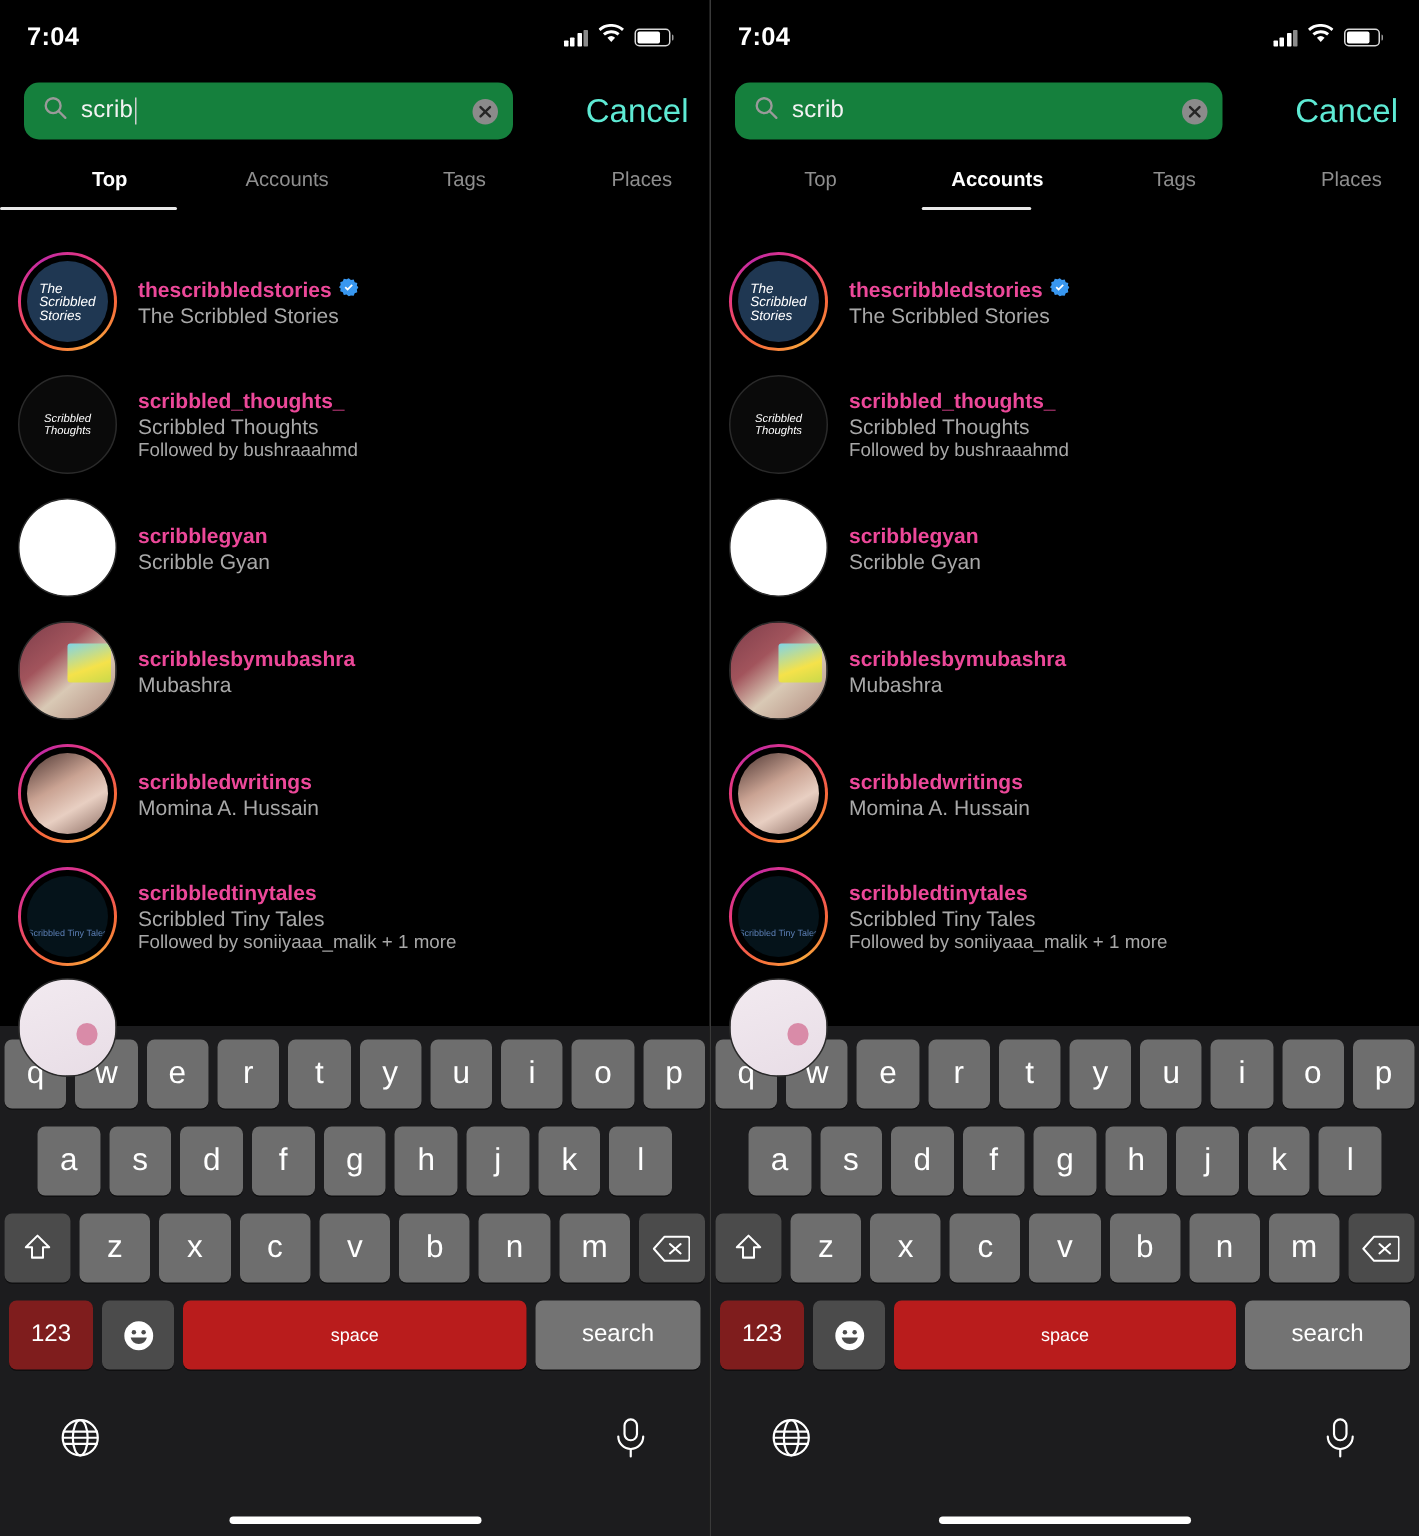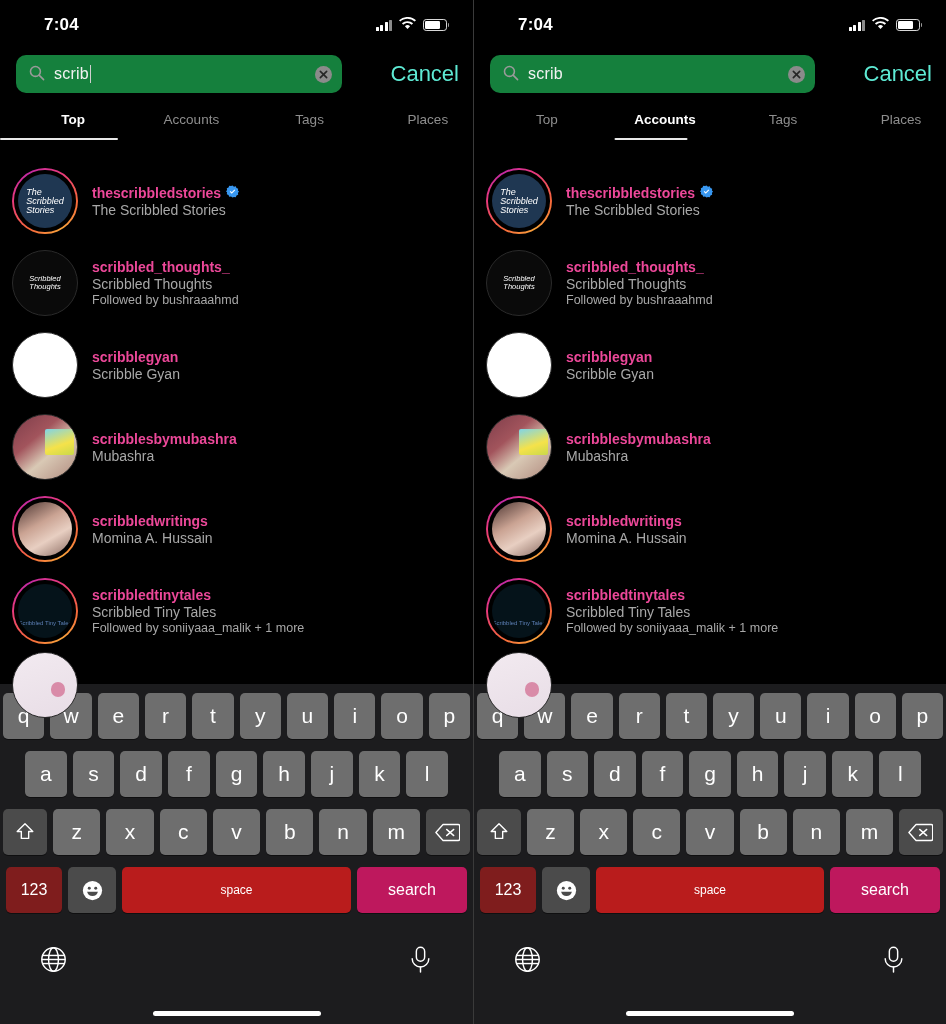--- a/index.html
+++ b/index.html
@@ -9,21 +9,21 @@
     font-family:"Liberation Sans", sans-serif;
     overflow:hidden;
   }
   .screens { display:flex; width:946px; height:1024px; }
   .panel { width:473px; height:1024px; position:relative; background:#000; overflow:hidden; }
   .panel.right { border-left:1px solid #3a3a3a; }
 
   
   .statusbar {
     height:50px; display:flex; align-items:center;
-    justify-content:space-between; padding:0 26px 0 44px;text-decoration:underline;
+    justify-content:space-between; padding:0 26px 0 18px;text-decoration:underline;
   }
   .status-time { color:#fff; font-size:17px; font-weight:bold; letter-spacing:.2px; }
   .status-icons { display:flex; align-items:center; gap:7px; }
   .cell { display:flex; align-items:flex-end; gap:1.5px; height:11px; }
   .cell i { width:3px; background:#fff; border-radius:.5px; display:block; }
   .cell i:nth-child(1){ height:4px; }
   .cell i:nth-child(2){ height:6px; }
   .cell i:nth-child(3){ height:8.5px; }
   .cell i:nth-child(4){ height:11px; background:#8a8a8a; }
   .batt { width:24px; height:12px; border:1.4px solid #d8d8d8; border-radius:3.2px; padding:1.4px; position:relative; }
@@ -98,21 +98,21 @@
     background:#6e6e6e; border-radius:5px; color:#fff; font-size:21px;
     display:flex; align-items:center; justify-content:center;
     height:46px; flex:1 1 0; min-width:0;
     box-shadow:0 1px 0 rgba(0,0,0,.45);
   }
   .krow.r2 { padding-left:25px; padding-right:25px; }
   .krow.r3 .key.letter { flex:1 1 0; }
   .key.dark { background:#4b4b4b; }
   .key.ctrl { flex:0 0 44px; font-size:15px; }
   .key.space { flex:1 1 auto; background:#b91c1c; font-size:12px; }
-  .key.search { flex:0 0 110px; background:#be185d; font-size:16px; }
+  .key.search { flex:0 0 110px; background:#737373; font-size:16px; }
   .key.num { flex:0 0 56px; background:#7f1d1d; font-size:16px; }
   .key.emoji { flex:0 0 48px; background:#4b4b4b; font-size:20px; }
   .botrow { display:flex; align-items:center; justify-content:space-between; padding:18px 40px 0; height:72px; }
   .homeind { position:absolute; bottom:8px; left:50%; transform:translateX(-50%); width:168px; height:5px; background:#fff; border-radius:3px; }
 </style>
 </head>
 <body>
 
 <div class="screens">
   <div class="panel left">

